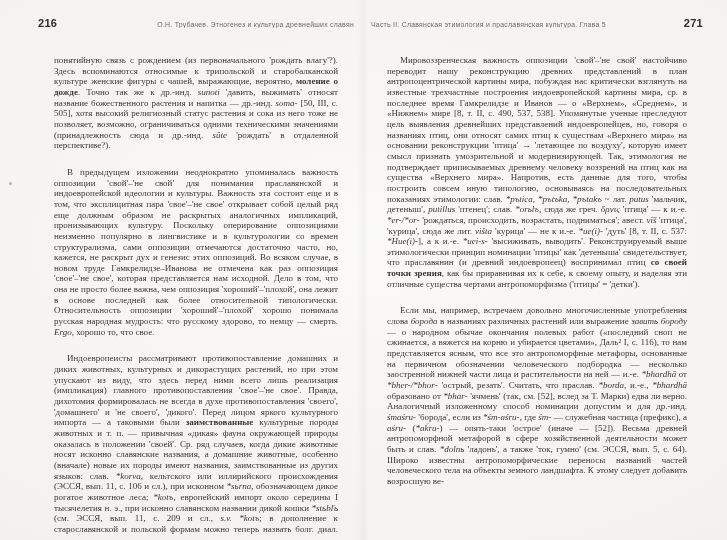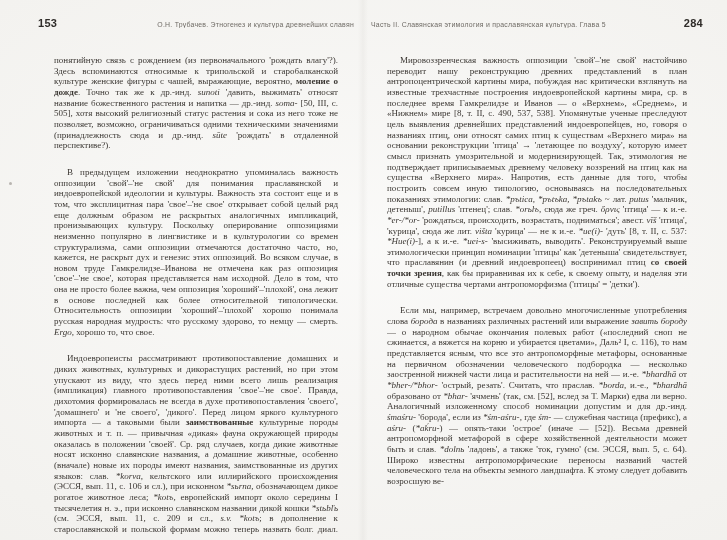--- a/index.html
+++ b/index.html
@@ -58,33 +58,33 @@
 </style>
 </head>
 <body>
 
 <div class="spread">
   <div class="gutter"></div>
   <div class="speck"></div>
 
   <div class="page page-left">
     <div class="running-head">
-      <span class="folio">153</span>
+      <span class="folio">216</span>
       <span class="rh-title">О.Н. Трубачев. Этногенез и культура древнейших славян</span>
     </div>
     <div class="page-text">
         <p class="para"><span>понятийную связь с рождением (из первоначального 'рождать влагу'?). Здесь вспоминаются относимые к трипольской и старобалканской культуре женские фигуры с чашей, выражающие, вероятно, </span><span class="bd">моление о дожде</span><span>. Точно так же к др.-инд. </span><span class="it">sunoti</span><span> 'давить, выжимать' относят название божественного растения и напитка — др.-инд. </span><span class="it">soma-</span><span> [50, III, с. 505], хотя высокий религиозный статус растения и сока из него тоже не позволяет, возможно, ограничиваться одними техническими значениями (принадлежность сюда и др.-инд. </span><span class="it">sūte</span><span> 'рождать' в отдаленной перспективе?).</span></p>
         <p class="para indent"><span>В предыдущем изложении неоднократно упоминалась важность оппозиции 'свой'–'не свой' для понимания праславянской и индоевропейской идеологии и культуры. Важность эта состоит еще и в том, что эксплицитная пара 'свое'–'не свое' открывает собой целый ряд еще должным образом не раскрытых аналогичных импликаций, пронизывающих культуру. Поскольку оперирование оппозициями неизменно популярно в лингвистике и в культурологии со времен структурализма, сами оппозиции отмечаются достаточно часто, но, кажется, не раскрыт дух и генезис этих оппозиций. Во всяком случае, в новом труде Гамкрелидзе–Иванова не отмечена как раз оппозиция 'свое'–'не свое', которая представляется нам исходной. Дело в том, что она не просто более важна, чем оппозиция 'хороший'–'плохой', она лежит в основе последней как более относительной типологически. Относительность оппозиции 'хороший'–'плохой' хорошо понимала русская народная мудрость: что русскому здорово, то немцу — смерть. </span><span class="it">Ergo</span><span>, хорошо то, что свое.</span></p>
         <p class="para indent"><span>Индоевропеисты рассматривают противопоставление домашних и диких животных, культурных и дикорастущих растений, но при этом упускают из виду, что здесь перед ними всего лишь реализация (импликация) главного противопоставления 'свое'–'не свое'. Правда, дихотомия формировалась не всегда в духе противопоставления 'своего', 'домашнего' и 'не своего', 'дикого'. Перед лицом яркого культурного импорта — а таковыми были </span><span class="bd">заимствованные</span><span> культурные породы животных и т. п. — привычная «дикая» фауна окружающей природы оказалась в положении 'своей'. Ср. ряд случаев, когда дикие животные носят исконно славянские названия, а домашние животные, особенно (вначале) новые их породы имеют названия, заимствованные из других языков: слав. </span><span class="it">*korva</span><span>, кельтского или иллирийского происхождения (ЭССЯ, вып. 11, с. 106 и сл.), при исконном </span><span class="it">*sьrna</span><span>, обозначающем дикое рогатое животное леса; </span><span class="it">*kotъ</span><span>, европейский импорт около середины I тысячелетия н. э., при исконно славянском названии дикой кошки </span><span class="it">*stьbľь</span><span> (см. ЭССЯ, вып. 11, с. 209 и сл., </span><span class="it">s.v. *kotъ</span><span>; в дополнение к старославянской и польской формам можно теперь назвать болг. диал. </span><span class="it">стебал</span><span> 'дикая кошка', открытое несколько лет тому назад [51]).</span></p>
       </div>
   </div>
 
   <div class="page page-right">
     <div class="running-head">
       <span class="rh-title">Часть II. Славянская этимология и праславянская культура. Глава 5</span>
-      <span class="folio">284</span>
+      <span class="folio">271</span>
     </div>
     <div class="page-text">
         <p class="para indent"><span>Мировоззренческая важность оппозиции 'свой'–'не свой' настойчиво переводит нашу реконструкцию древних представлений в план антропоцентрической картины мира, побуждая нас критически взглянуть на известные трехчастные построения индоевропейской картины мира, ср. в последнее время Гамкрелидзе и Иванов — о «Верхнем», «Среднем», и «Нижнем» мире [8, т. II, с. 490, 537, 538]. Упомянутые ученые преследуют цель выявления древнейших представлений индоевропейцев, но, говоря о названиях птиц, они относят самих птиц к существам «Верхнего мира» на основании реконструкции 'птица' → 'летающее по воздуху', которую имеет смысл признать умозрительной и модернизирующей. Так, этимология не подтверждает приписываемых древнему человеку воззрений на птиц как на существа «Верхнего мира». Напротив, есть данные для того, чтобы построить совсем иную типологию, основываясь на последовательных показаниях этимологии: слав. </span><span class="it">*pъtica, *pъtъka, *pъtakъ</span><span> ~ лат. </span><span class="it">putus</span><span> 'мальчик, детеныш', </span><span class="it">putillus</span><span> 'птенец'; слав. </span><span class="it">*orьlъ</span><span>, сюда же греч. </span><span class="it">ὄρνις</span><span> 'птица' — к и.-е. </span><span class="it">*er-/*or-</span><span> 'рождаться, происходить, возрастать, подниматься'; авест. </span><span class="it">vīš</span><span> 'птица', 'курица', сюда же лит. </span><span class="it">višta</span><span> 'курица' — не к и.-е. </span><span class="it">*ue(i)-</span><span> 'дуть' [8, т. II, с. 537: </span><span class="it">*Hue(i)-</span><span>], а к и.-е. </span><span class="it">*uei-s-</span><span> 'высиживать, выводить'. Реконструируемый выше этимологически принцип номинации 'птицы' как 'детеныша' свидетельствует, что праславянин (и древний индоевропеец) воспринимал птиц </span><span class="bd">со своей точки зрения</span><span>, как бы приравнивая их к себе, к своему опыту, и наделяя эти отличные существа чертами антропоморфизма ('птицы' = 'детки').</span></p>
         <p class="para indent"><span>Если мы, например, встречаем довольно многочисленные употребления слова </span><span class="it">борода</span><span> в названиях различных растений или выражение </span><span class="it">завить бороду</span><span> — о народном обычае окончания полевых работ («последний сноп не сжинается, а вяжется на корню и убирается цветами», Даль² I, с. 116), то нам представляется ясным, что все это антропоморфные метафоры, основанные на первичном обозначении человеческого подбородка — несколько заостренной нижней части лица и растительности на ней — и.-е. </span><span class="it">*bhardhā</span><span> от </span><span class="it">*bher-/*bhor-</span><span> 'острый, резать'. Считать, что праслав. </span><span class="it">*borda</span><span>, и.-е., </span><span class="it">*bhardhā</span><span> образовано от </span><span class="it">*bhar-</span><span> 'ячмень' (так, см. [52], вслед за Т. Марки) едва ли верно. Аналогичный изложенному способ номинации допустим и для др.-инд. </span><span class="it">śmaśru-</span><span> 'борода', если из </span><span class="it">*śm-aśru-</span><span>, где </span><span class="it">śm-</span><span> — служебная частица (префикс), а </span><span class="it">aśru-</span><span> (</span><span class="it">*aḱru-</span><span>) — опять-таки 'острое' (иначе — [52]). Весьма древней антропоморфной метафорой в сфере хозяйственной деятельности может быть и слав. </span><span class="it">*dolnь</span><span> 'ладонь', а также 'ток, гумно' (см. ЭССЯ, вып. 5, с. 64). Широко известны антропоморфические переносы названий частей человеческого тела на объекты земного ландшафта. К этому следует добавить возросшую ве-</span></p>
       </div>
   </div>
 </div>
 
 </body></html>

